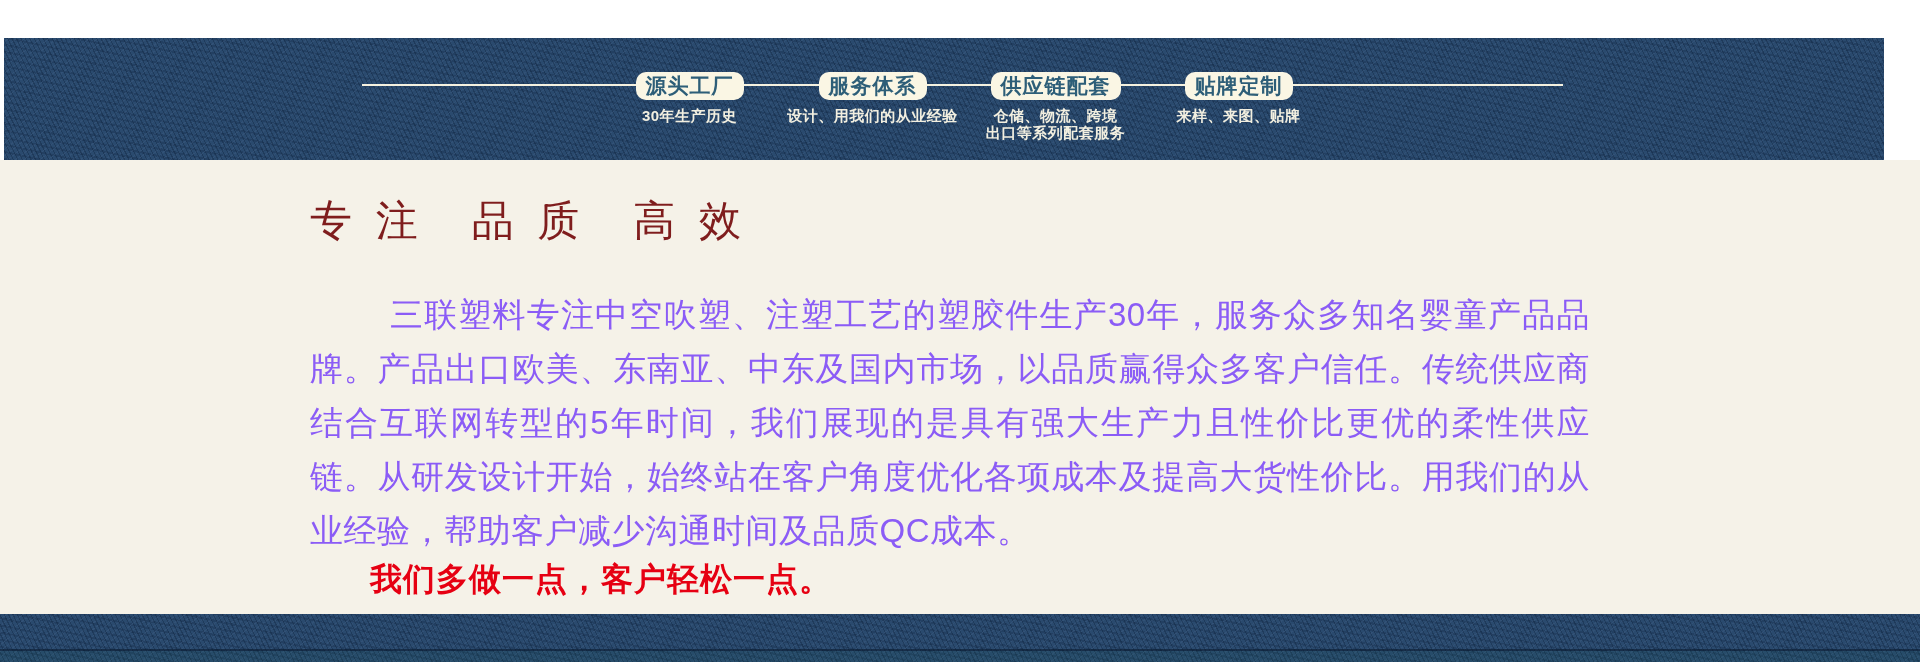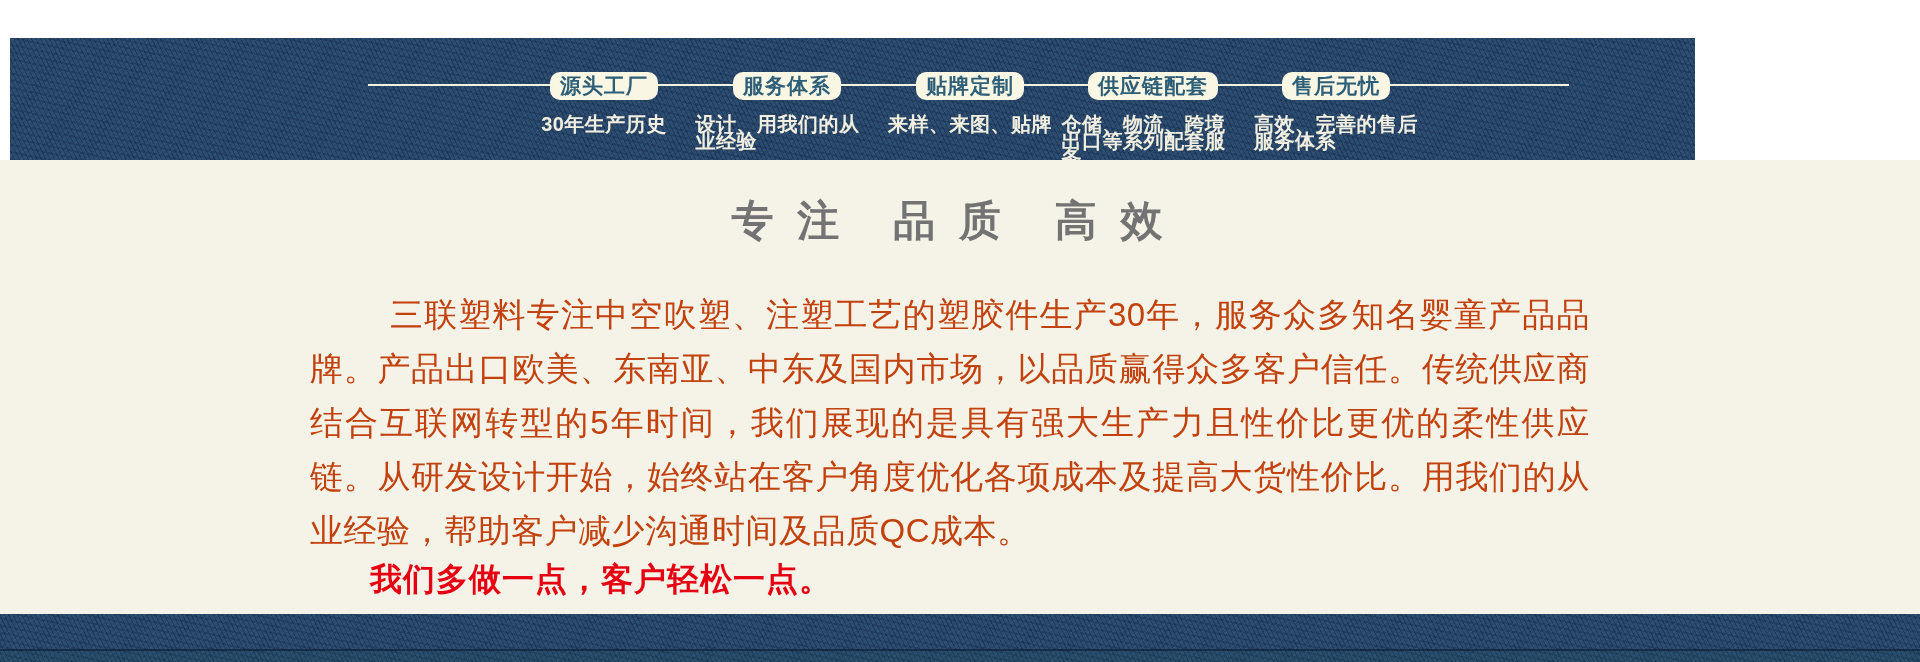--- a/index.html
+++ b/index.html
@@ -8,42 +8,42 @@
     background:#ffffff;
     font-family:"Liberation Sans","DejaVu Sans",sans-serif;
   }
   .navy-texture{
     background-color:#2a4a6e;
     background-image:
       repeating-linear-gradient(64deg, rgba(14,34,60,.38) 0 1px, rgba(0,0,0,0) 1px 4px),
       repeating-linear-gradient(-38deg, rgba(70,100,138,.28) 0 1px, rgba(0,0,0,0) 1px 5px),
       repeating-linear-gradient(12deg, rgba(20,42,72,.32) 0 2px, rgba(0,0,0,0) 2px 7px);
   }
-  .header-strip{position:absolute;left:10px;top:38px;width:1685px;height:122px;}
+  .header-strip{position:absolute;left:4px;top:38px;width:1880px;height:122px;}
   .connector-line{position:absolute;left:358px;top:46px;width:1201px;height:2px;background:#f5f1df;}
   .features-row{position:absolute;left:0;top:34px;width:1920px;display:flex;justify-content:center;}
   .feature{width:183px;display:flex;flex-direction:column;align-items:center;}
   .pill{
     position:relative;z-index:1;background:#faf6e4;color:#2d5e78;
     font-size:21px;font-weight:bold;letter-spacing:1px;line-height:22px;
     padding:3px 10px;border-radius:10px;white-space:nowrap;
   }
   .caption{
-    margin-top:16px;color:#f2efe0;font-size:20px;line-height:17px;
-    text-align:left;white-space:pre-line;font-weight:bold;letter-spacing:.5px;
+    margin-top:7px;color:#f2efe0;font-size:15px;line-height:17px;
+    text-align:center;white-space:pre-line;font-weight:bold;letter-spacing:.5px;
   }
   .main-section{position:absolute;left:0;top:160px;width:1920px;height:454px;background:#f5f2e8;}
   .content{position:absolute;left:310px;top:0;width:1280px;height:454px;}
   .title{
-    position:absolute;left:0;top:33px;width:100%;text-align:center;
-    font-size:42px;font-weight:700;color:#737373;letter-spacing:6px;white-space:pre;
+    position:absolute;left:0;top:33px;width:100%;
+    font-size:42px;font-weight:400;color:#7f1d1d;letter-spacing:6px;white-space:pre;
   }
   .paragraph{
     position:absolute;left:0;top:128px;width:1280px;
-    font-size:33px;line-height:54px;color:#c2410c;
+    font-size:33px;line-height:54px;color:#8b5cf6;
     text-indent:80px;text-align:justify;letter-spacing:.5px;
   }
   .slogan{
     position:absolute;left:60px;top:398px;
     font-size:32px;font-weight:bold;color:#e60012;letter-spacing:1px;
   }
   .footer-strip{position:absolute;left:0;top:614px;width:1920px;height:48px;}
   .footer-seam{position:absolute;left:0;bottom:11px;width:100%;height:2px;background:rgba(8,24,44,.55);}
   .footer-lower{position:absolute;left:0;bottom:0;width:100%;height:11px;background:rgba(28,86,88,.18);}
 </style>
@@ -55,32 +55,27 @@
   <div class="features-row">
     <div class="feature">
       <div class="pill">源头工厂</div>
       <div class="caption">30年生产历史</div>
     </div>
     <div class="feature">
       <div class="pill">服务体系</div>
       <div class="caption">设计、用我们的从业经验</div>
     </div>
     <div class="feature">
-      <div class="pill">贴牌定制</div>
-      <div class="caption">来样、来图、贴牌</div>
-    </div>
-    <div class="feature">
       <div class="pill">供应链配套</div>
       <div class="caption">仓储、物流、跨境
 出口等系列配套服务</div>
     </div>
     <div class="feature">
-      <div class="pill">售后无忧</div>
-      <div class="caption">高效、完善的售后
-服务体系</div>
+      <div class="pill">贴牌定制</div>
+      <div class="caption">来样、来图、贴牌</div>
     </div>
   </div>
 </div>
 
 <div class="main-section">
   <div class="content">
     <div class="title">专 注　品 质　高 效</div>
     <div class="paragraph">三联塑料专注中空吹塑、注塑工艺的塑胶件生产30年，服务众多知名婴童产品品牌。产品出口欧美、东南亚、中东及国内市场，以品质赢得众多客户信任。传统供应商结合互联网转型的5年时间，我们展现的是具有强大生产力且性价比更优的柔性供应链。从研发设计开始，始终站在客户角度优化各项成本及提高大货性价比。用我们的从业经验，帮助客户减少沟通时间及品质QC成本。</div>
     <div class="slogan">我们多做一点，客户轻松一点。</div>
   </div>

